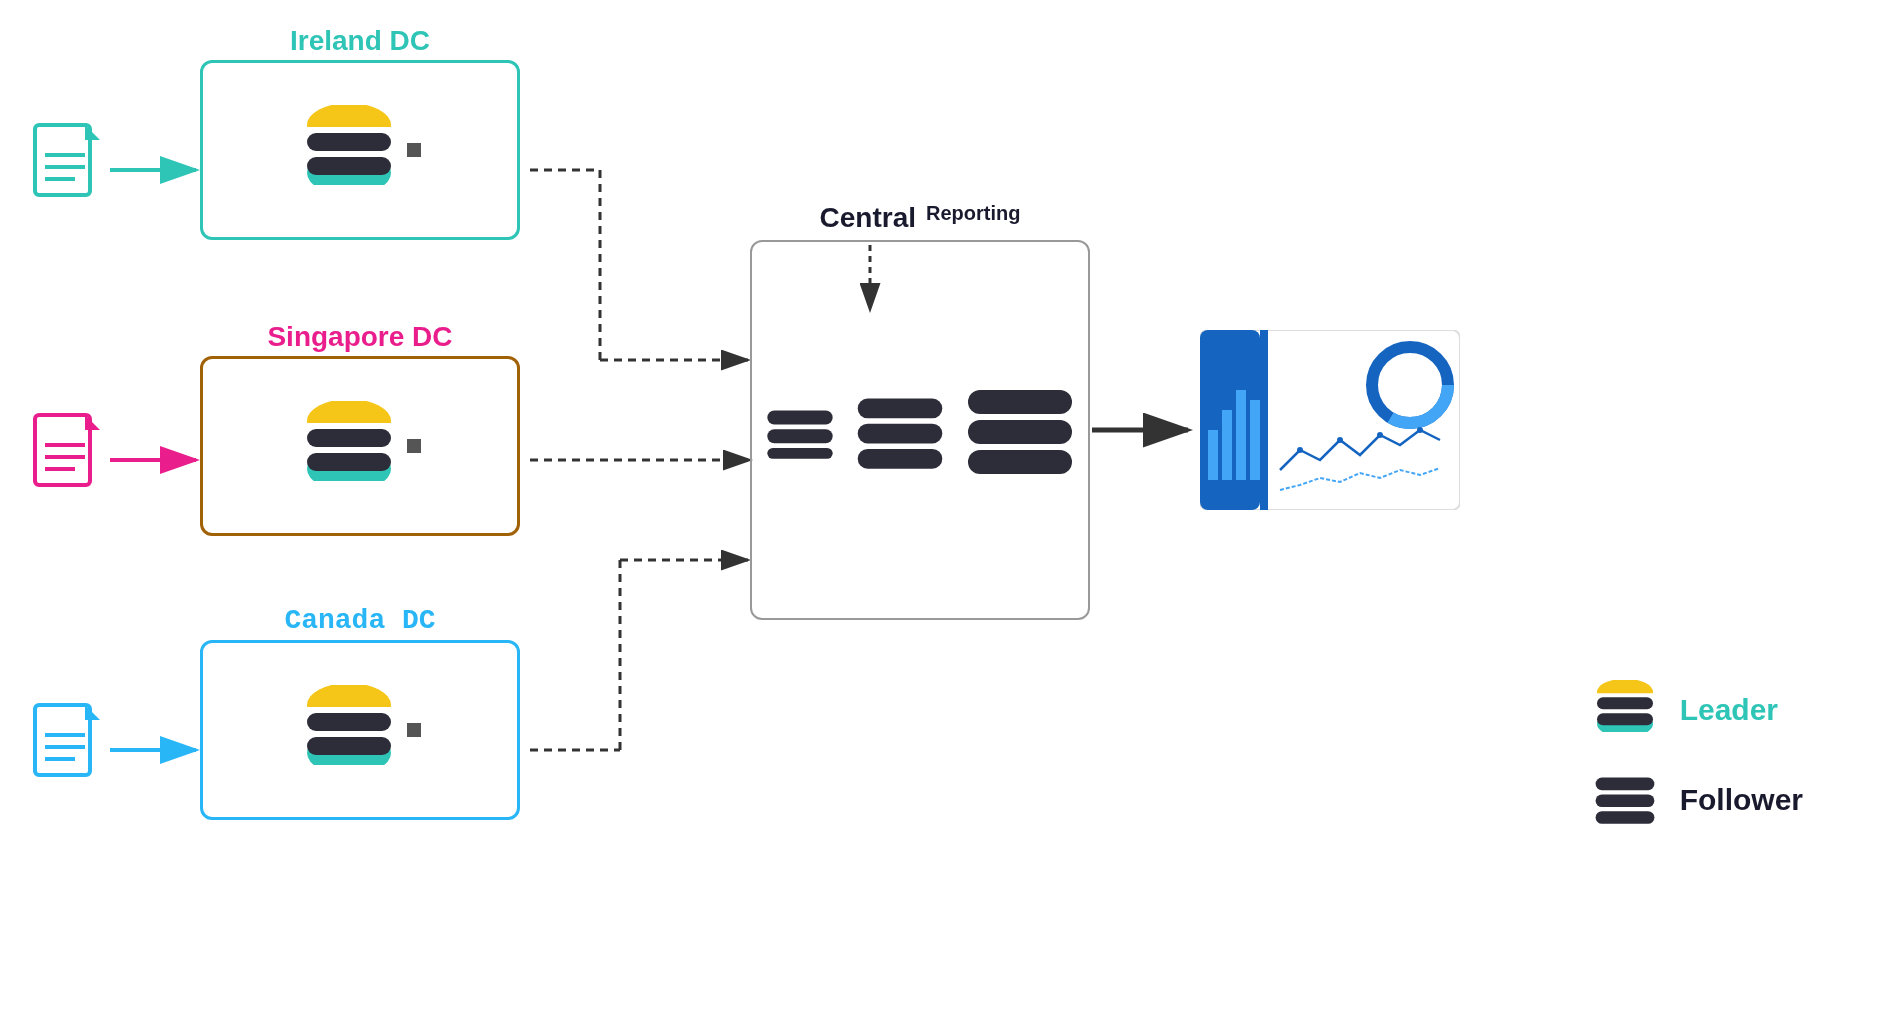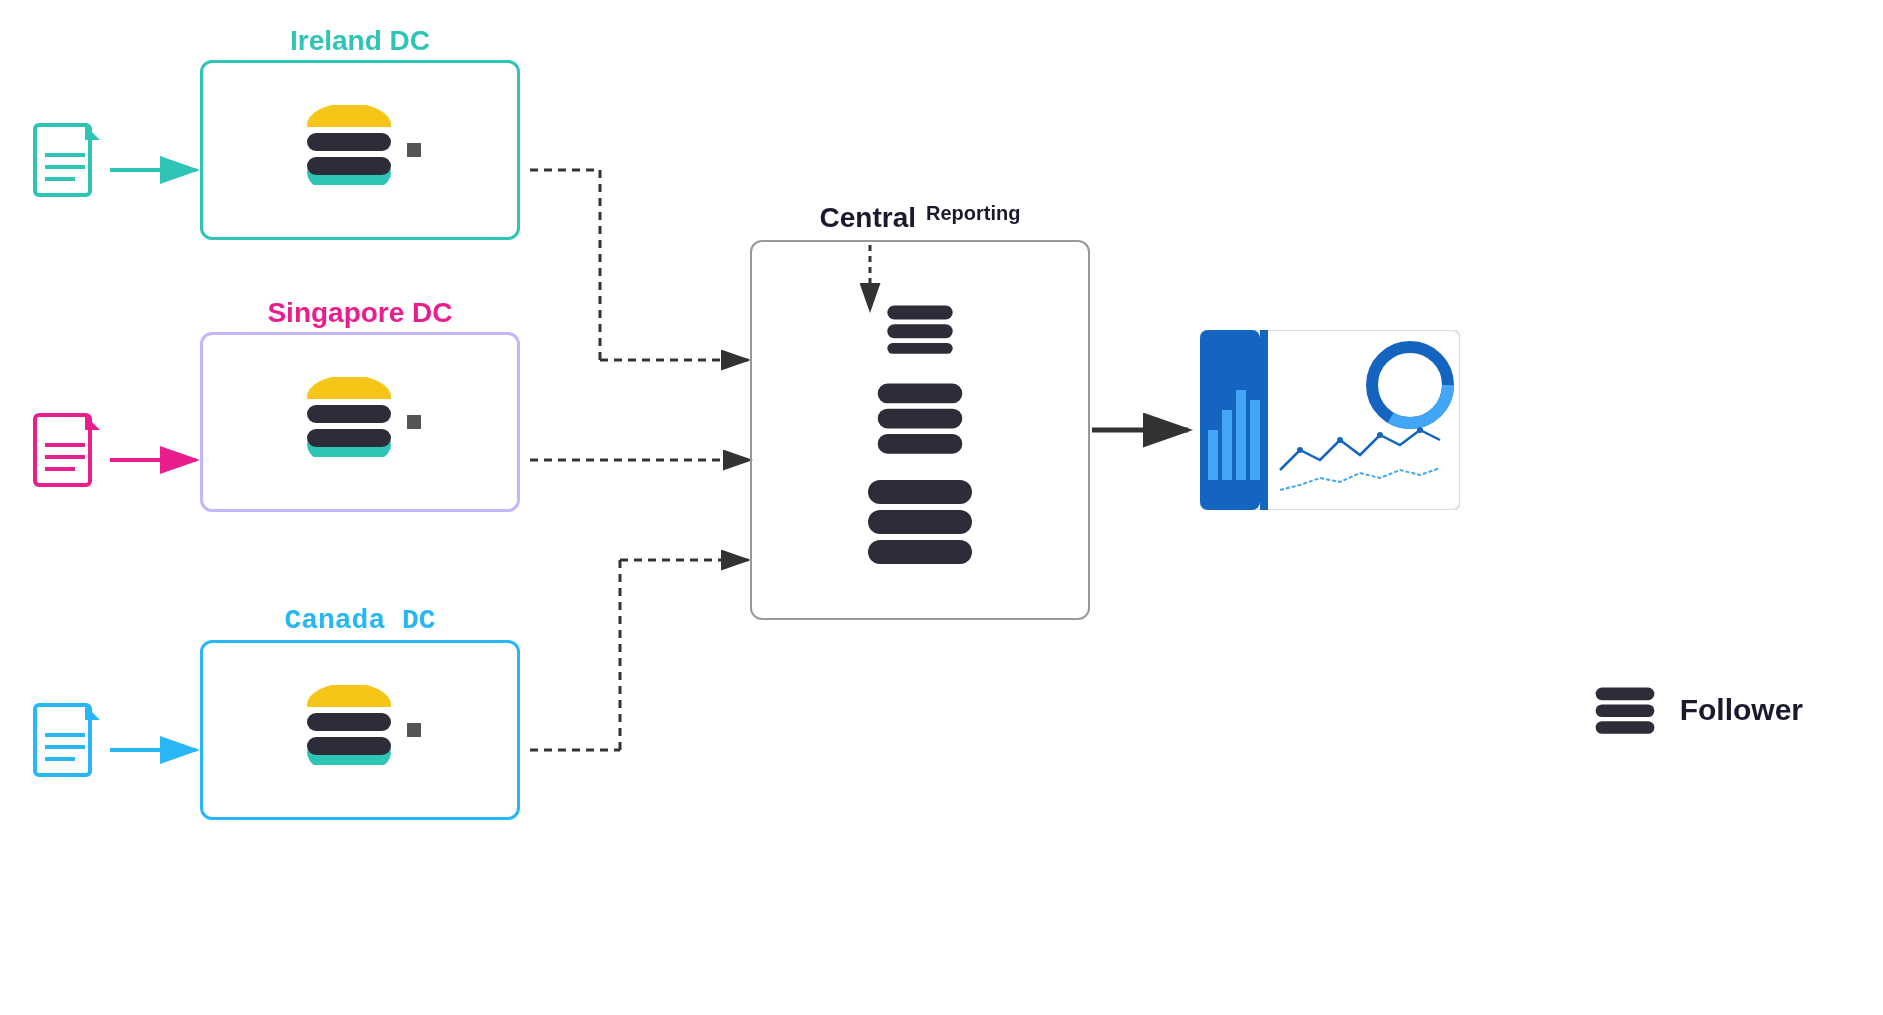--- a/index.html
+++ b/index.html
@@ -42,22 +42,22 @@
     
     .ireland-box {
       border: 3px solid #2ec4b6;
       top: 60px;
       left: 200px;
     }
     .ireland-label { color: #2ec4b6; }
 
     
     .singapore-box {
-      border: 3px solid #c4b5fd;
-      top: 332px;
+      border: 3px solid #a16207;
+      top: 356px;
       left: 200px;
     }
     .singapore-label { color: #e91e8c; }
 
     
     .canada-box {
       border: 3px solid #29b6f6;
       top: 640px;
       left: 200px;
       font-family: Liberation Mono, monospace;
@@ -66,21 +66,21 @@
     
     .central-box {
       position: absolute;
       border: 2px solid #999;
       border-radius: 12px;
       width: 340px;
       height: 380px;
       top: 240px;
       left: 750px;
       display: flex;
-      flex-direction: column;
+      flex-direction: row;
       align-items: center;
       justify-content: center;
       gap: 10px;
     }
 
     .central-labels {
       position: absolute;
       top: -40px;
       left: 50%;
       transform: translateX(-50%);
@@ -335,20 +335,40 @@
       <circle cx="100" cy="120" r="3" fill="#1565c0"></circle>
       <circle cx="140" cy="110" r="3" fill="#1565c0"></circle>
       <circle cx="180" cy="105" r="3" fill="#1565c0"></circle>
       <circle cx="220" cy="100" r="3" fill="#1565c0"></circle>
     </svg>
   </div>
 
   <div class="legend">
     <div class="legend-item">
 
+      <svg width="70" height="60" viewBox="0 0 100 90">
+        <ellipse cx="50" cy="18" rx="42" ry="20" fill="#f5c518" clip-path="url(#top-clip-leg1)"></ellipse>
+        <defs>
+            <clipPath id="top-clip-leg1">
+              <rect x="0" y="0" width="100" height="20"></rect>
+            </clipPath>
+          </defs>
+        <rect x="8" y="26" width="84" height="18" rx="9" fill="#2d2d3a"></rect>
+        <ellipse cx="50" cy="66" rx="42" ry="20" fill="#2ec4b6" clip-path="url(#bot-clip-leg1)"></ellipse>
+        <defs>
+            <clipPath id="bot-clip-leg1">
+              <rect x="0" y="56" width="100" height="22"></rect>
+            </clipPath>
+          </defs>
+        <rect x="8" y="50" width="84" height="18" rx="9" fill="#2d2d3a"></rect>
+      </svg>
+      <span class="legend-label legend-leader">Leader</span>
+    </div>
+    <div class="legend-item">
+
       <svg width="70" height="60" viewBox="0 0 100 80">
         <rect x="8" y="8" width="84" height="18" rx="9" fill="#2d2d3a"></rect>
         <rect x="8" y="32" width="84" height="18" rx="9" fill="#2d2d3a"></rect>
         <rect x="8" y="56" width="84" height="18" rx="9" fill="#2d2d3a"></rect>
       </svg>
       <span class="legend-label legend-follower">Follower</span>
     </div>
   </div>
 
 </div>

